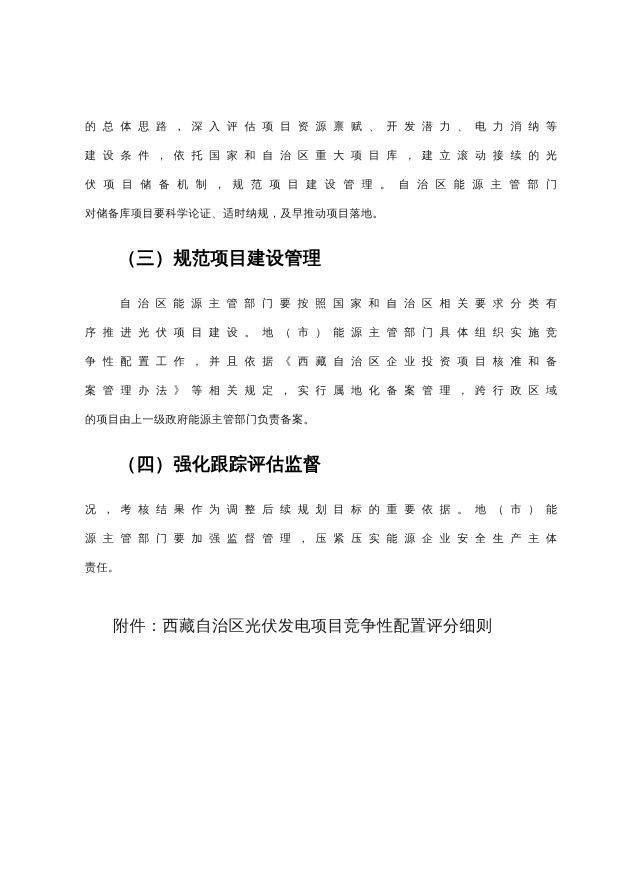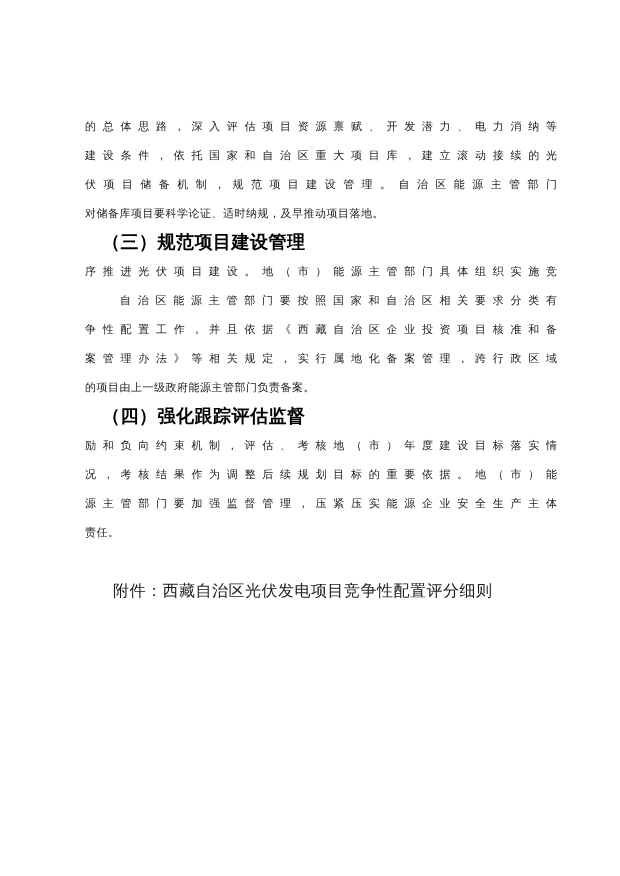--- a/index.html
+++ b/index.html
@@ -42,21 +42,21 @@
     letter-spacing: 0;
     white-space: normal;
     text-align: justify;
     text-align-last: justify;
     text-justify: inter-character;
   }
   .line.ind {
     text-indent: 35px;
   }
   .heading {
-    margin: 0;
+    margin: 16px;
     font-family: "Liberation Sans", "DejaVu Sans", sans-serif;
     font-weight: bold;
     font-size: 18px;
     line-height: 29px;
     height: 29px;
     color: #000000;
     text-indent: 17px;
     letter-spacing: 0.5px;
     white-space: nowrap;
   }
@@ -81,31 +81,30 @@
     <div>
       <div class="line just">的总体思路，深入评估项目资源禀赋、开发潜力、电力消纳等</div>
       <div class="line just">建设条件，依托国家和自治区重大项目库，建立滚动接续的光</div>
       <div class="line just">伏项目储备机制，规范项目建设管理。自治区能源主管部门</div>
       <div class="line">对储备库项目要科学论证、适时纳规，及早推动项目落地。</div>
     </div>
 
     <div class="heading">（三）规范项目建设管理</div>
 
     <div>
+      <div class="line just ind">自治区能源主管部门要按照国家和自治区相关要求分类有</div>
       <div class="line just">序推进光伏项目建设。地（市）能源主管部门具体组织实施竞</div>
-      <div class="line just ind">自治区能源主管部门要按照国家和自治区相关要求分类有</div>
       <div class="line just">争性配置工作，并且依据《西藏自治区企业投资项目核准和备</div>
       <div class="line just">案管理办法》等相关规定，实行属地化备案管理，跨行政区域</div>
       <div class="line">的项目由上一级政府能源主管部门负责备案。</div>
     </div>
 
     <div class="heading">（四）强化跟踪评估监督</div>
 
     <div>
-      <div class="line just">励和负向约束机制，评估、考核地（市）年度建设目标落实情</div>
       <div class="line just">况，考核结果作为调整后续规划目标的重要依据。地（市）能</div>
       <div class="line just">源主管部门要加强监督管理，压紧压实能源企业安全生产主体</div>
       <div class="line">责任。</div>
     </div>
 
     <div class="blank-line"></div>
 
     <div class="attachment">附件：西藏自治区光伏发电项目竞争性配置评分细则</div>
 
   </div>

